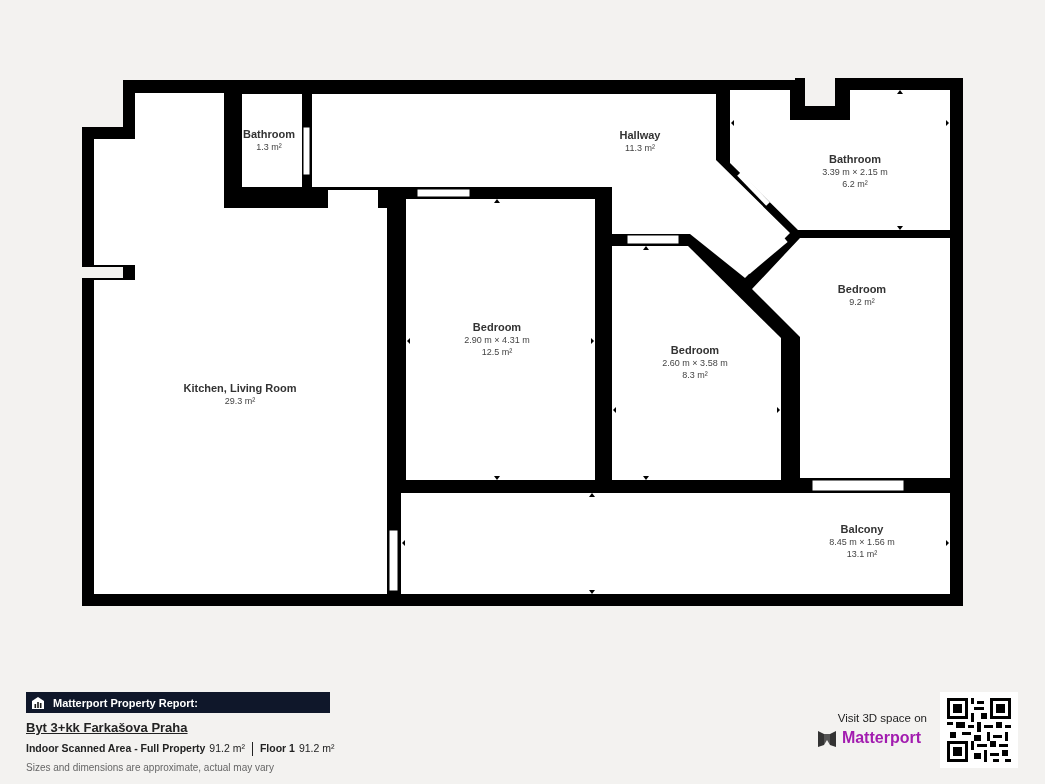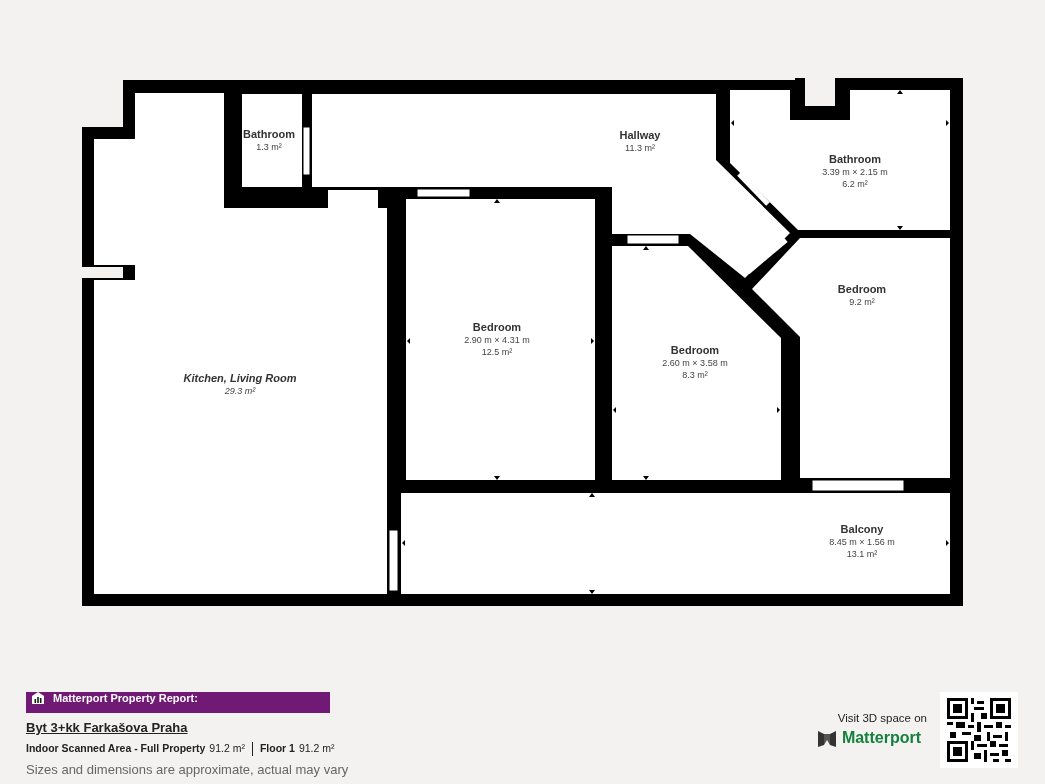--- a/index.html
+++ b/index.html
@@ -5,31 +5,31 @@
   html, body { margin: 0; padding: 0; }
   body {
     width: 1045px; height: 784px; background: #f3f2f0; position: relative; overflow: hidden;
     font-family: "Liberation Sans", sans-serif; color: #222;
   }
   #plan { position: absolute; left: 0; top: 0; width: 1045px; height: 660px; }
   .room-label { position: absolute; text-align: center; transform: translateX(-50%); white-space: nowrap; }
   .room-name { font-size: 11px; font-weight: bold; color: #333; line-height: 13px; }
   .room-dim { font-size: 9px; color: #444; line-height: 12px; }
   .report-bar {
-    position: absolute; left: 26px; top: 692px; width: 304px; height: 21px; background: #701a75;
-    display: flex; color: #fff; font-size: 11px; font-weight: bold;
+    position: absolute; left: 26px; top: 692px; width: 304px; height: 21px; background: #0f172a;
+    display: flex; align-items: center; color: #fff; font-size: 11px; font-weight: bold;
   }
   .report-bar .icon { width: 14px; height: 12px; margin: 0 8px 0 5px; display: inline-block; }
   .prop-title { position: absolute; left: 26px; top: 720px; font-size: 13px; font-weight: bold; color: #222; text-decoration: underline; }
   .prop-area { position: absolute; left: 26px; top: 742px; font-size: 10.5px; color: #222; display: flex; }
   .prop-area b { font-weight: bold; }
   .prop-area .sep { display: inline-block; width: 1px; height: 14px; background: #222; margin: 0 7px; }
-  .disclaimer { position: absolute; left: 26px; top: 762px; font-size: 13px; color: #666; }
+  .disclaimer { position: absolute; left: 26px; top: 762px; font-size: 10px; color: #666; }
   .visit { position: absolute; right: 118px; top: 712px; font-size: 11.5px; color: #222; text-align: left; }
-  .mp-brand { position: absolute; right: 124px; top: 729px; display: flex; align-items: center; font-size: 16px; font-weight: bold; color: #15803d; }
+  .mp-brand { position: absolute; right: 124px; top: 729px; display: flex; align-items: center; font-size: 16px; font-weight: bold; color: #a21caf; }
   .mp-brand .logo { width: 18px; height: 18px; margin-right: 6px; }
   .qr { position: absolute; left: 940px; top: 692px; width: 78px; height: 76px; background: #fff; display: flex; align-items: center; justify-content: center; }
 </style>
 </head>
 <body>
 
 <svg id="plan" viewBox="0 0 1045 660" xmlns="http://www.w3.org/2000/svg">
 
   <polygon fill="#000" points="123,80 795,80 795,78 963,78 963,606 82,606 82,278 123,278 123,267 82,267 82,127 123,127"></polygon>
 
@@ -73,21 +73,21 @@
       <polygon points="897,226 903,226 900,230"></polygon>
     <polygon points="734,120 734,126 731,123"></polygon>
       <polygon points="946,120 946,126 949,123"></polygon>
     <polygon points="589,497 595,497 592,493"></polygon>
       <polygon points="589,590 595,590 592,594"></polygon>
     <polygon points="405,540 405,546 402,543"></polygon>
       <polygon points="946,540 946,546 949,543"></polygon>
   </g>
 </svg>
 
-<div class="room-label" style="left:240px; top:372px;font-style:italic;">
+<div class="room-label" style="left:240px; top:382px;">
   <div class="room-name">Kitchen, Living Room</div>
   <div class="room-dim">29.3 m²</div>
 </div>
 <div class="room-label" style="left:269px; top:128px;">
   <div class="room-name">Bathroom</div>
   <div class="room-dim">1.3 m²</div>
 </div>
 <div class="room-label" style="left:640px; top:129px;">
   <div class="room-name">Hallway</div>
   <div class="room-dim">11.3 m²</div>

